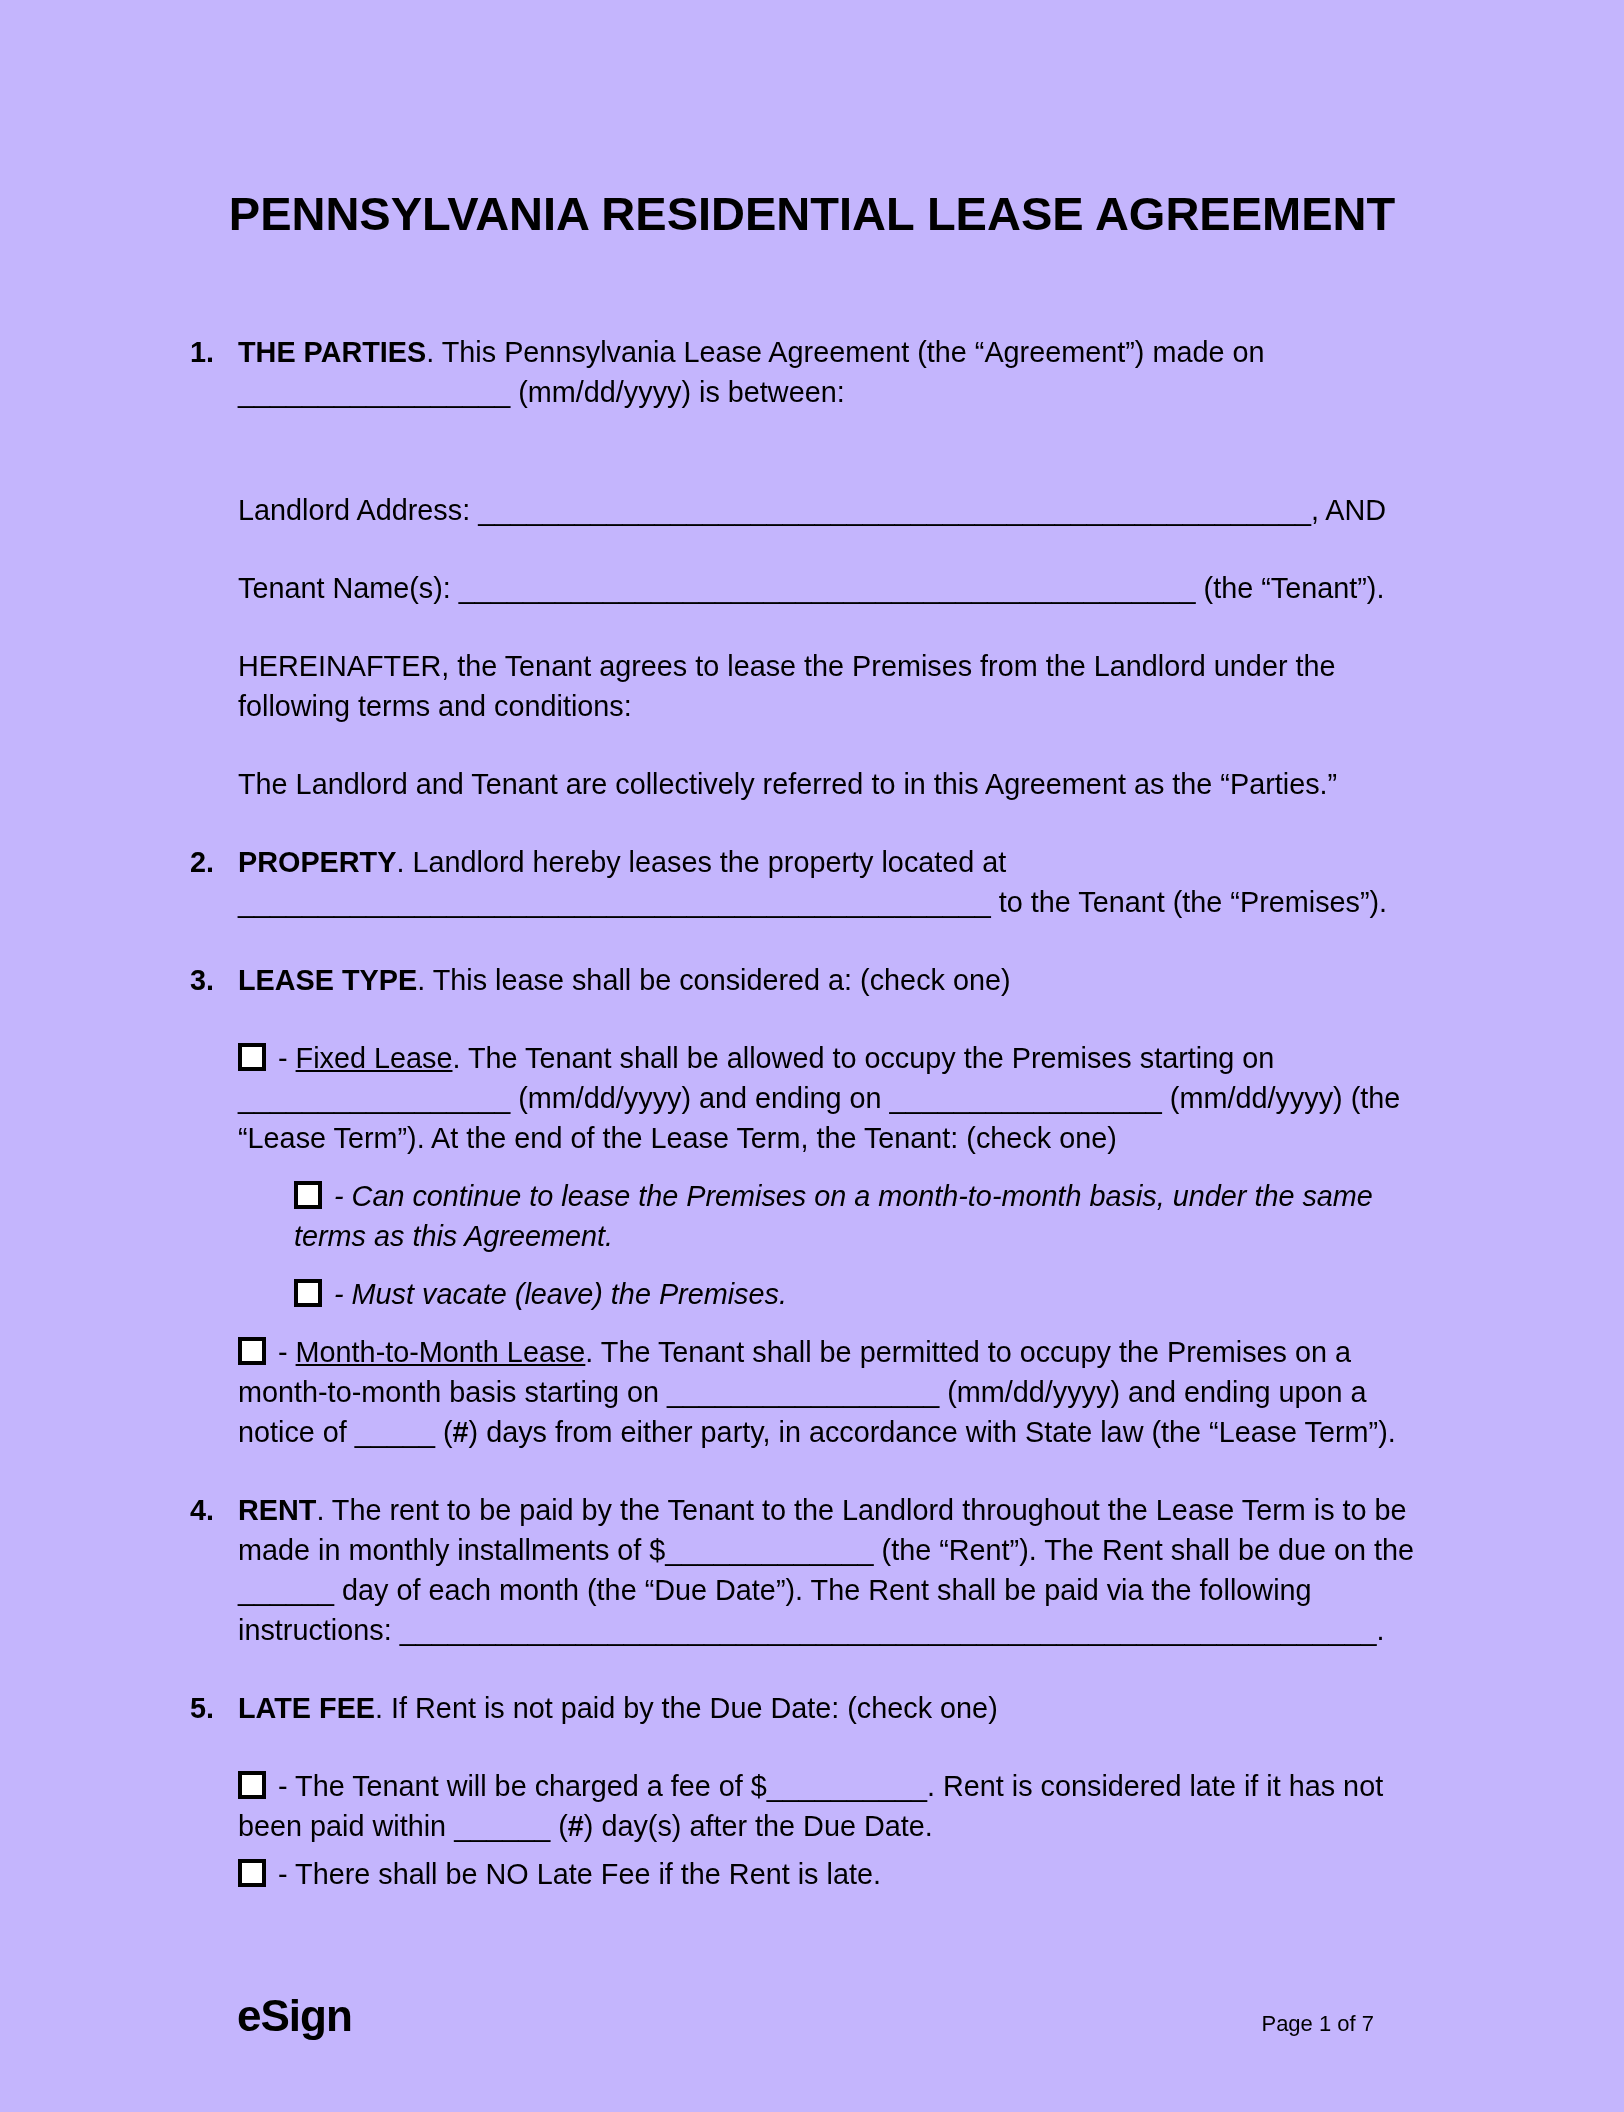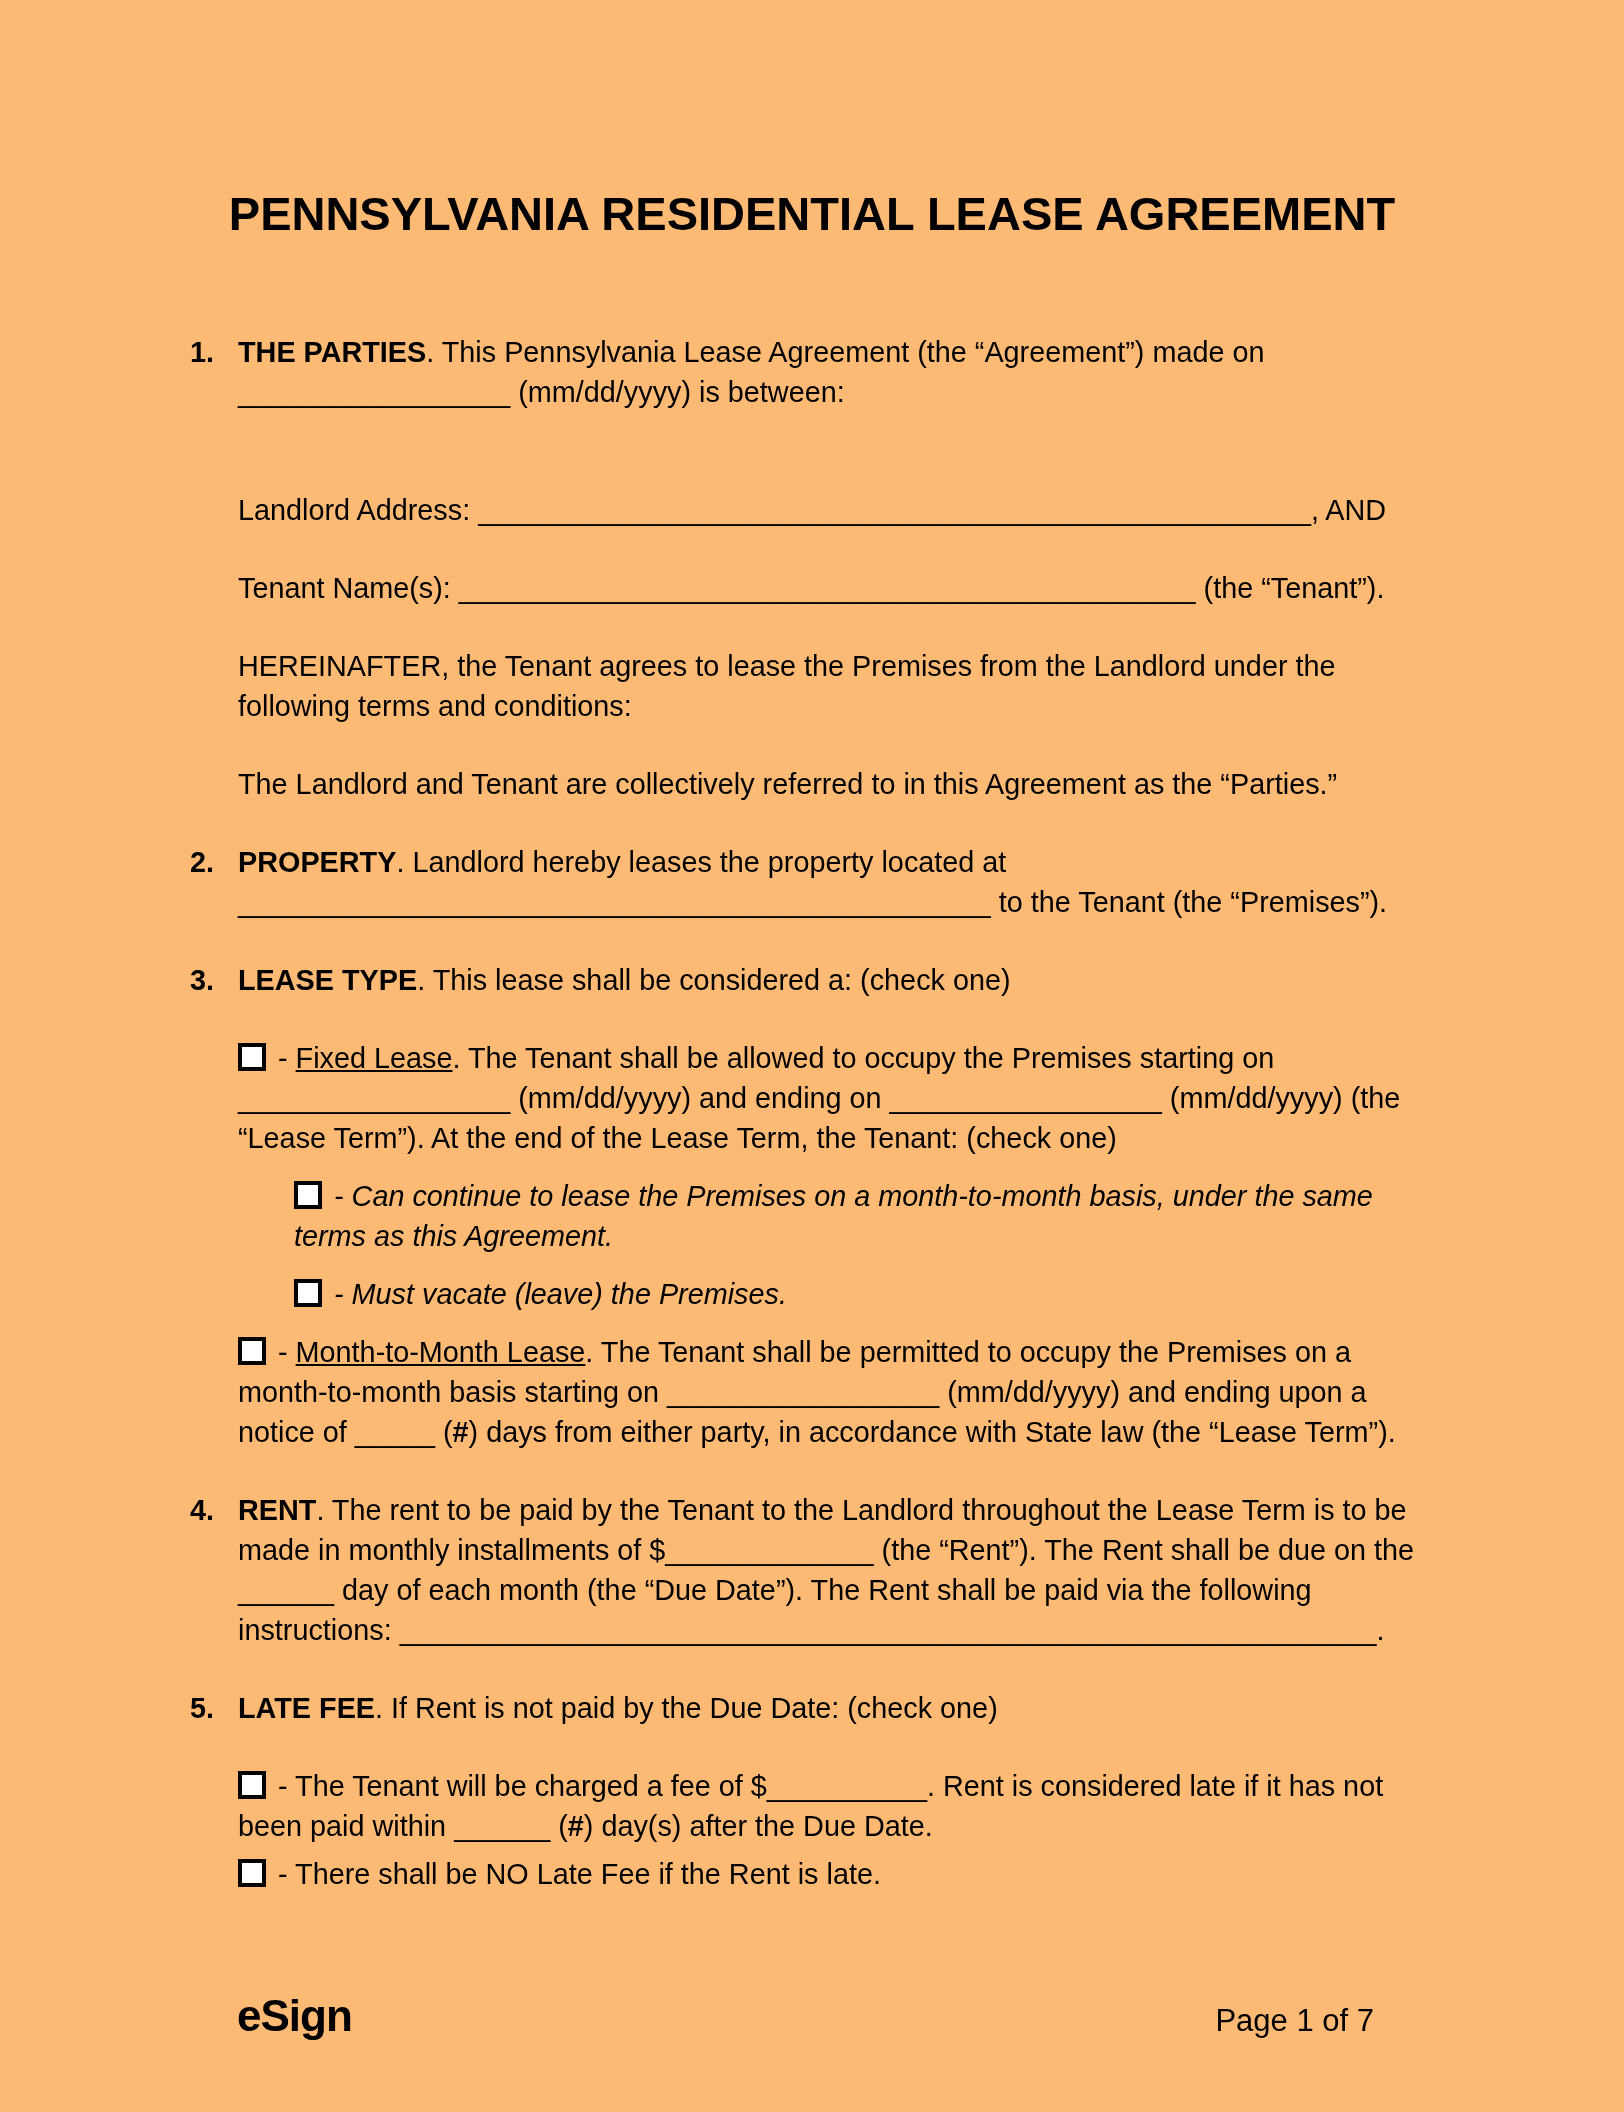--- a/index.html
+++ b/index.html
@@ -7,21 +7,21 @@
     padding: 0;
     background: #ffffff;
   }
   .page {
     position: relative;
     width: 1624px;
     height: 2112px;
     margin: 0 auto;
     box-sizing: border-box;
     padding: 190px 190px 18px 190px;
-    background: #fdba74;
+    background: #c4b5fd;
     color: #000000;
     font-family: "Liberation Sans", sans-serif;
     font-size: 28.8px;
     line-height: 40px;
     overflow: hidden;
   }
   .doc-title {
     margin: 0;
     font-size: 47px;
     line-height: 47px;
@@ -58,21 +58,21 @@
     align-items: baseline;
     gap: 39px;
   }
   .brand {
     font-weight: 700;
     font-size: 44px;
     line-height: 44px;
     letter-spacing: -1px;
   }
   .page-indicator {
-    font-size: 31px;
+    font-size: 22px;
     line-height: 40px;
   }
 </style>
 </head>
 <body>
 
 <div class="page">
   <h1 class="doc-title">PENNSYLVANIA RESIDENTIAL LEASE AGREEMENT</h1>
   <div class="doc-body">
       <div class="para numbered"><span class="num">1.</span><span class="b">THE PARTIES</span><span class="">. This Pennsylvania Lease Agreement (the “Agreement”) made on _________________ (mm/dd/yyyy) is between:</span></div>

